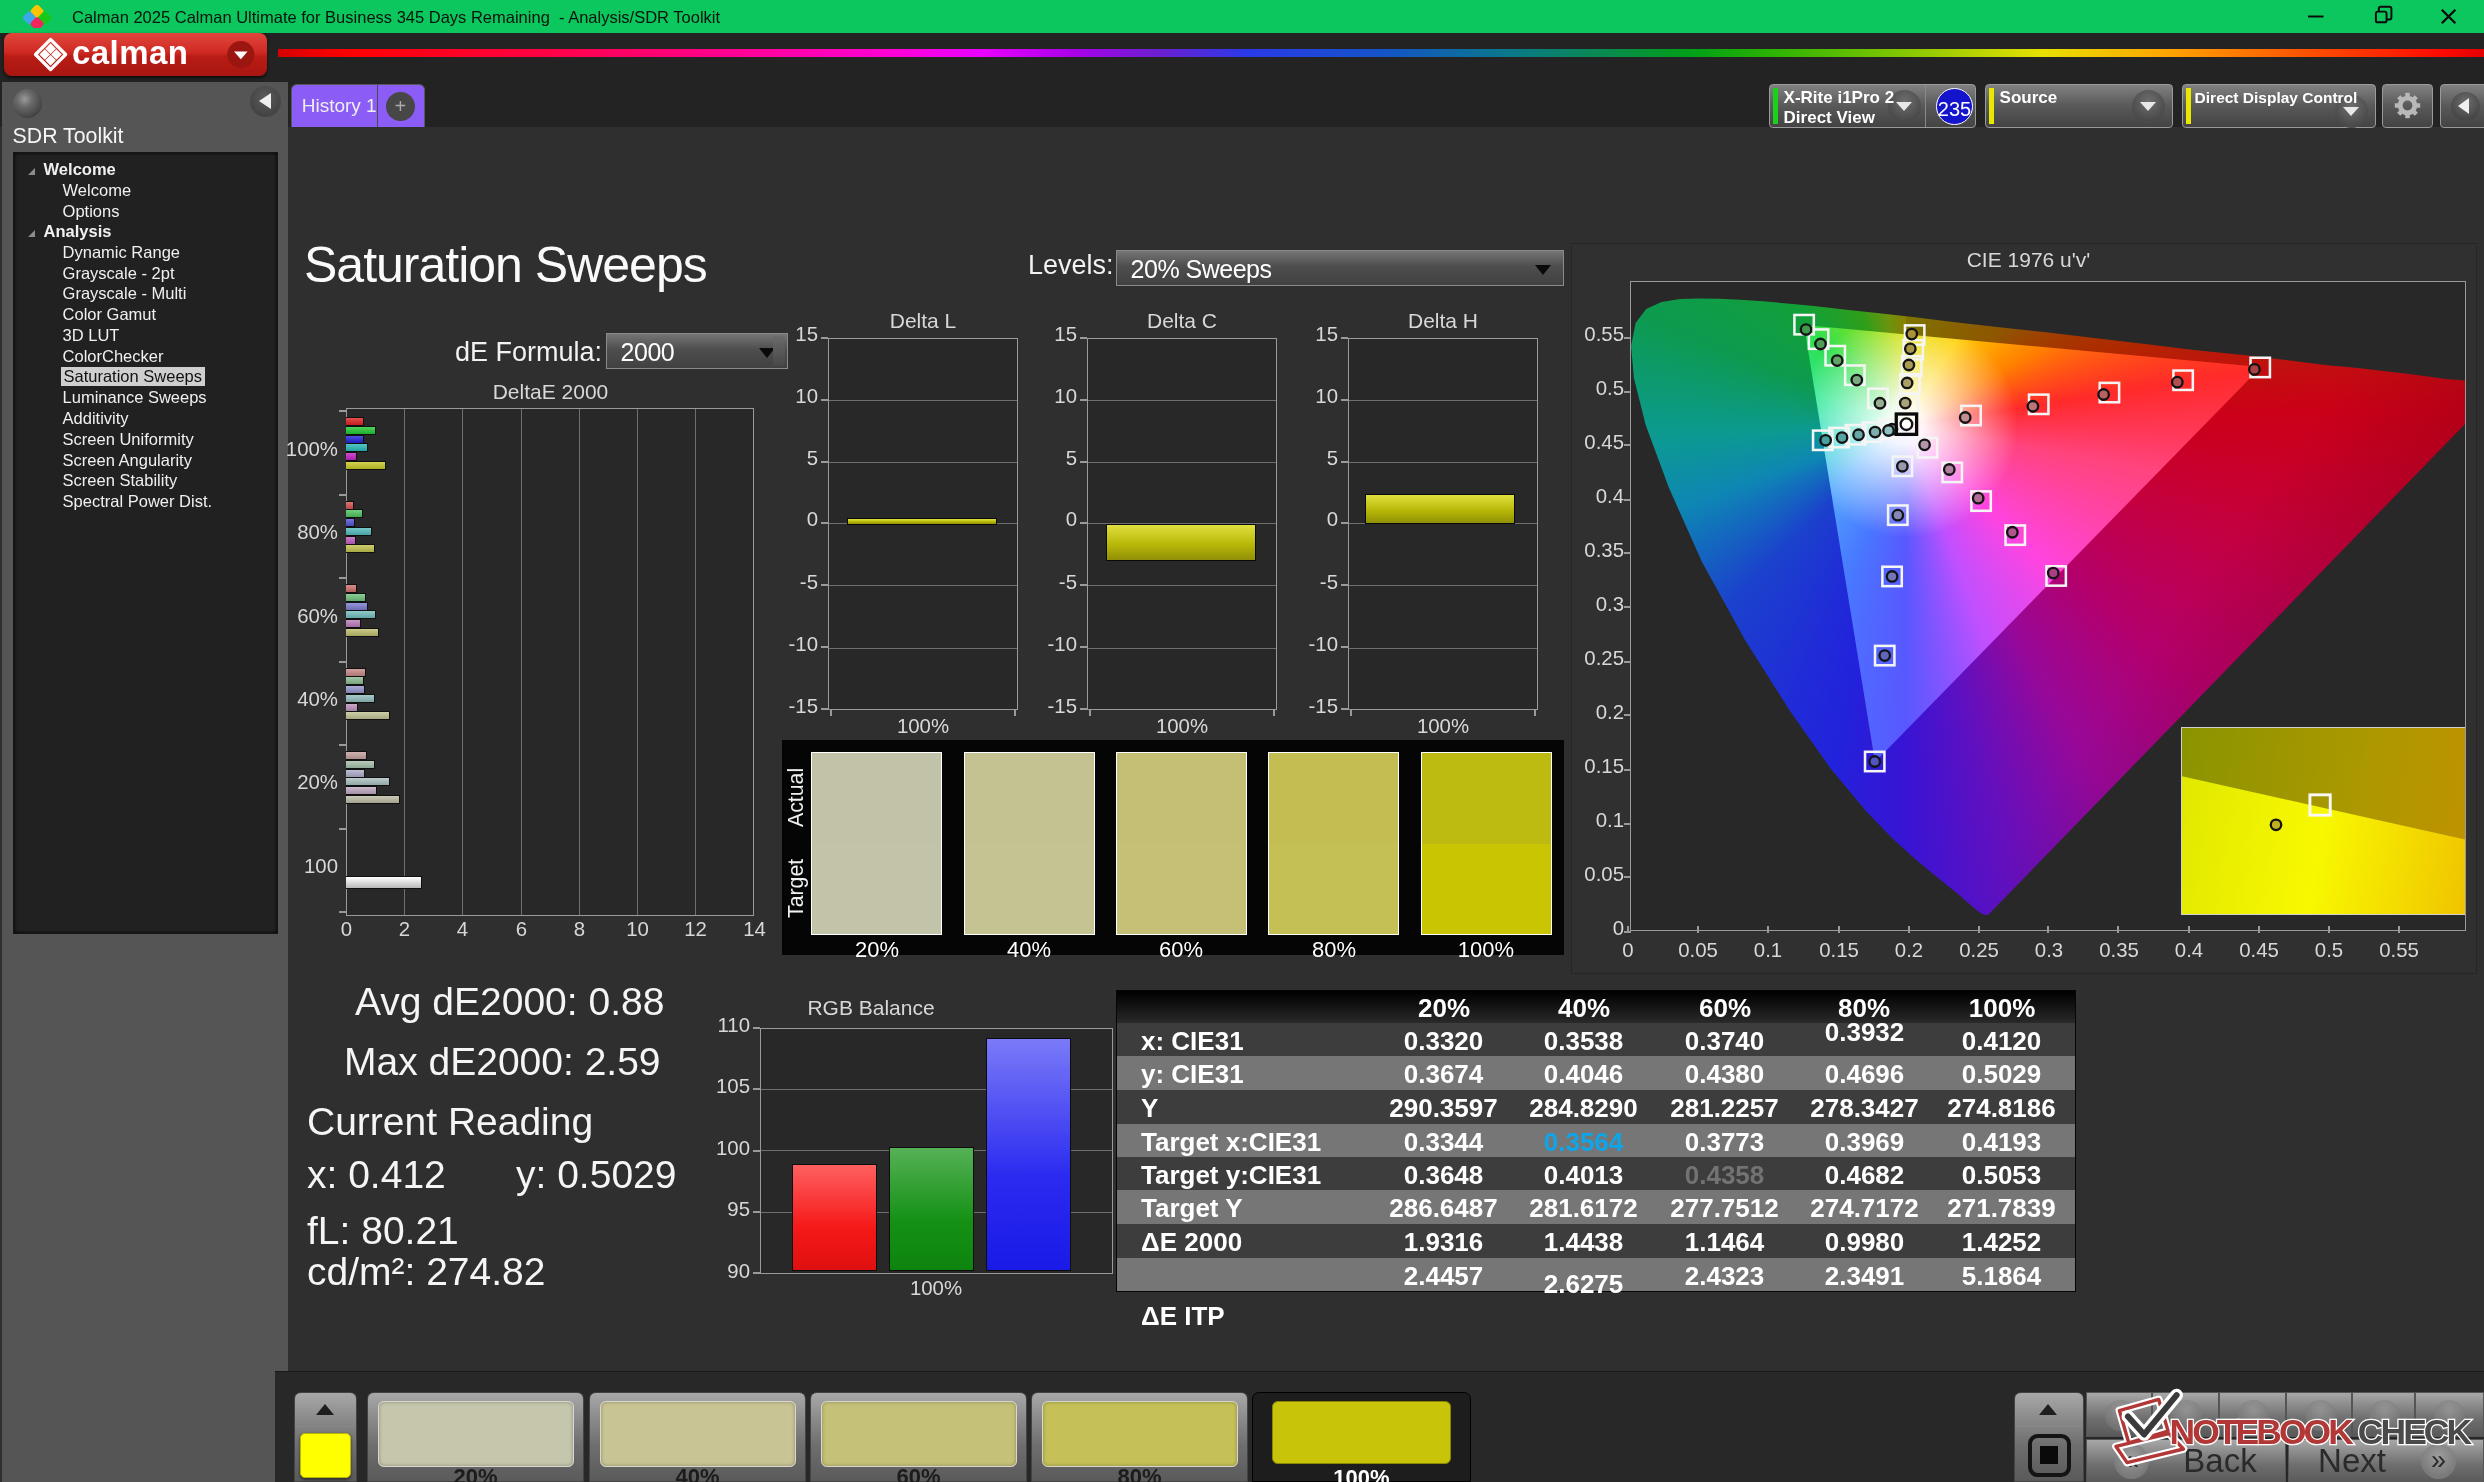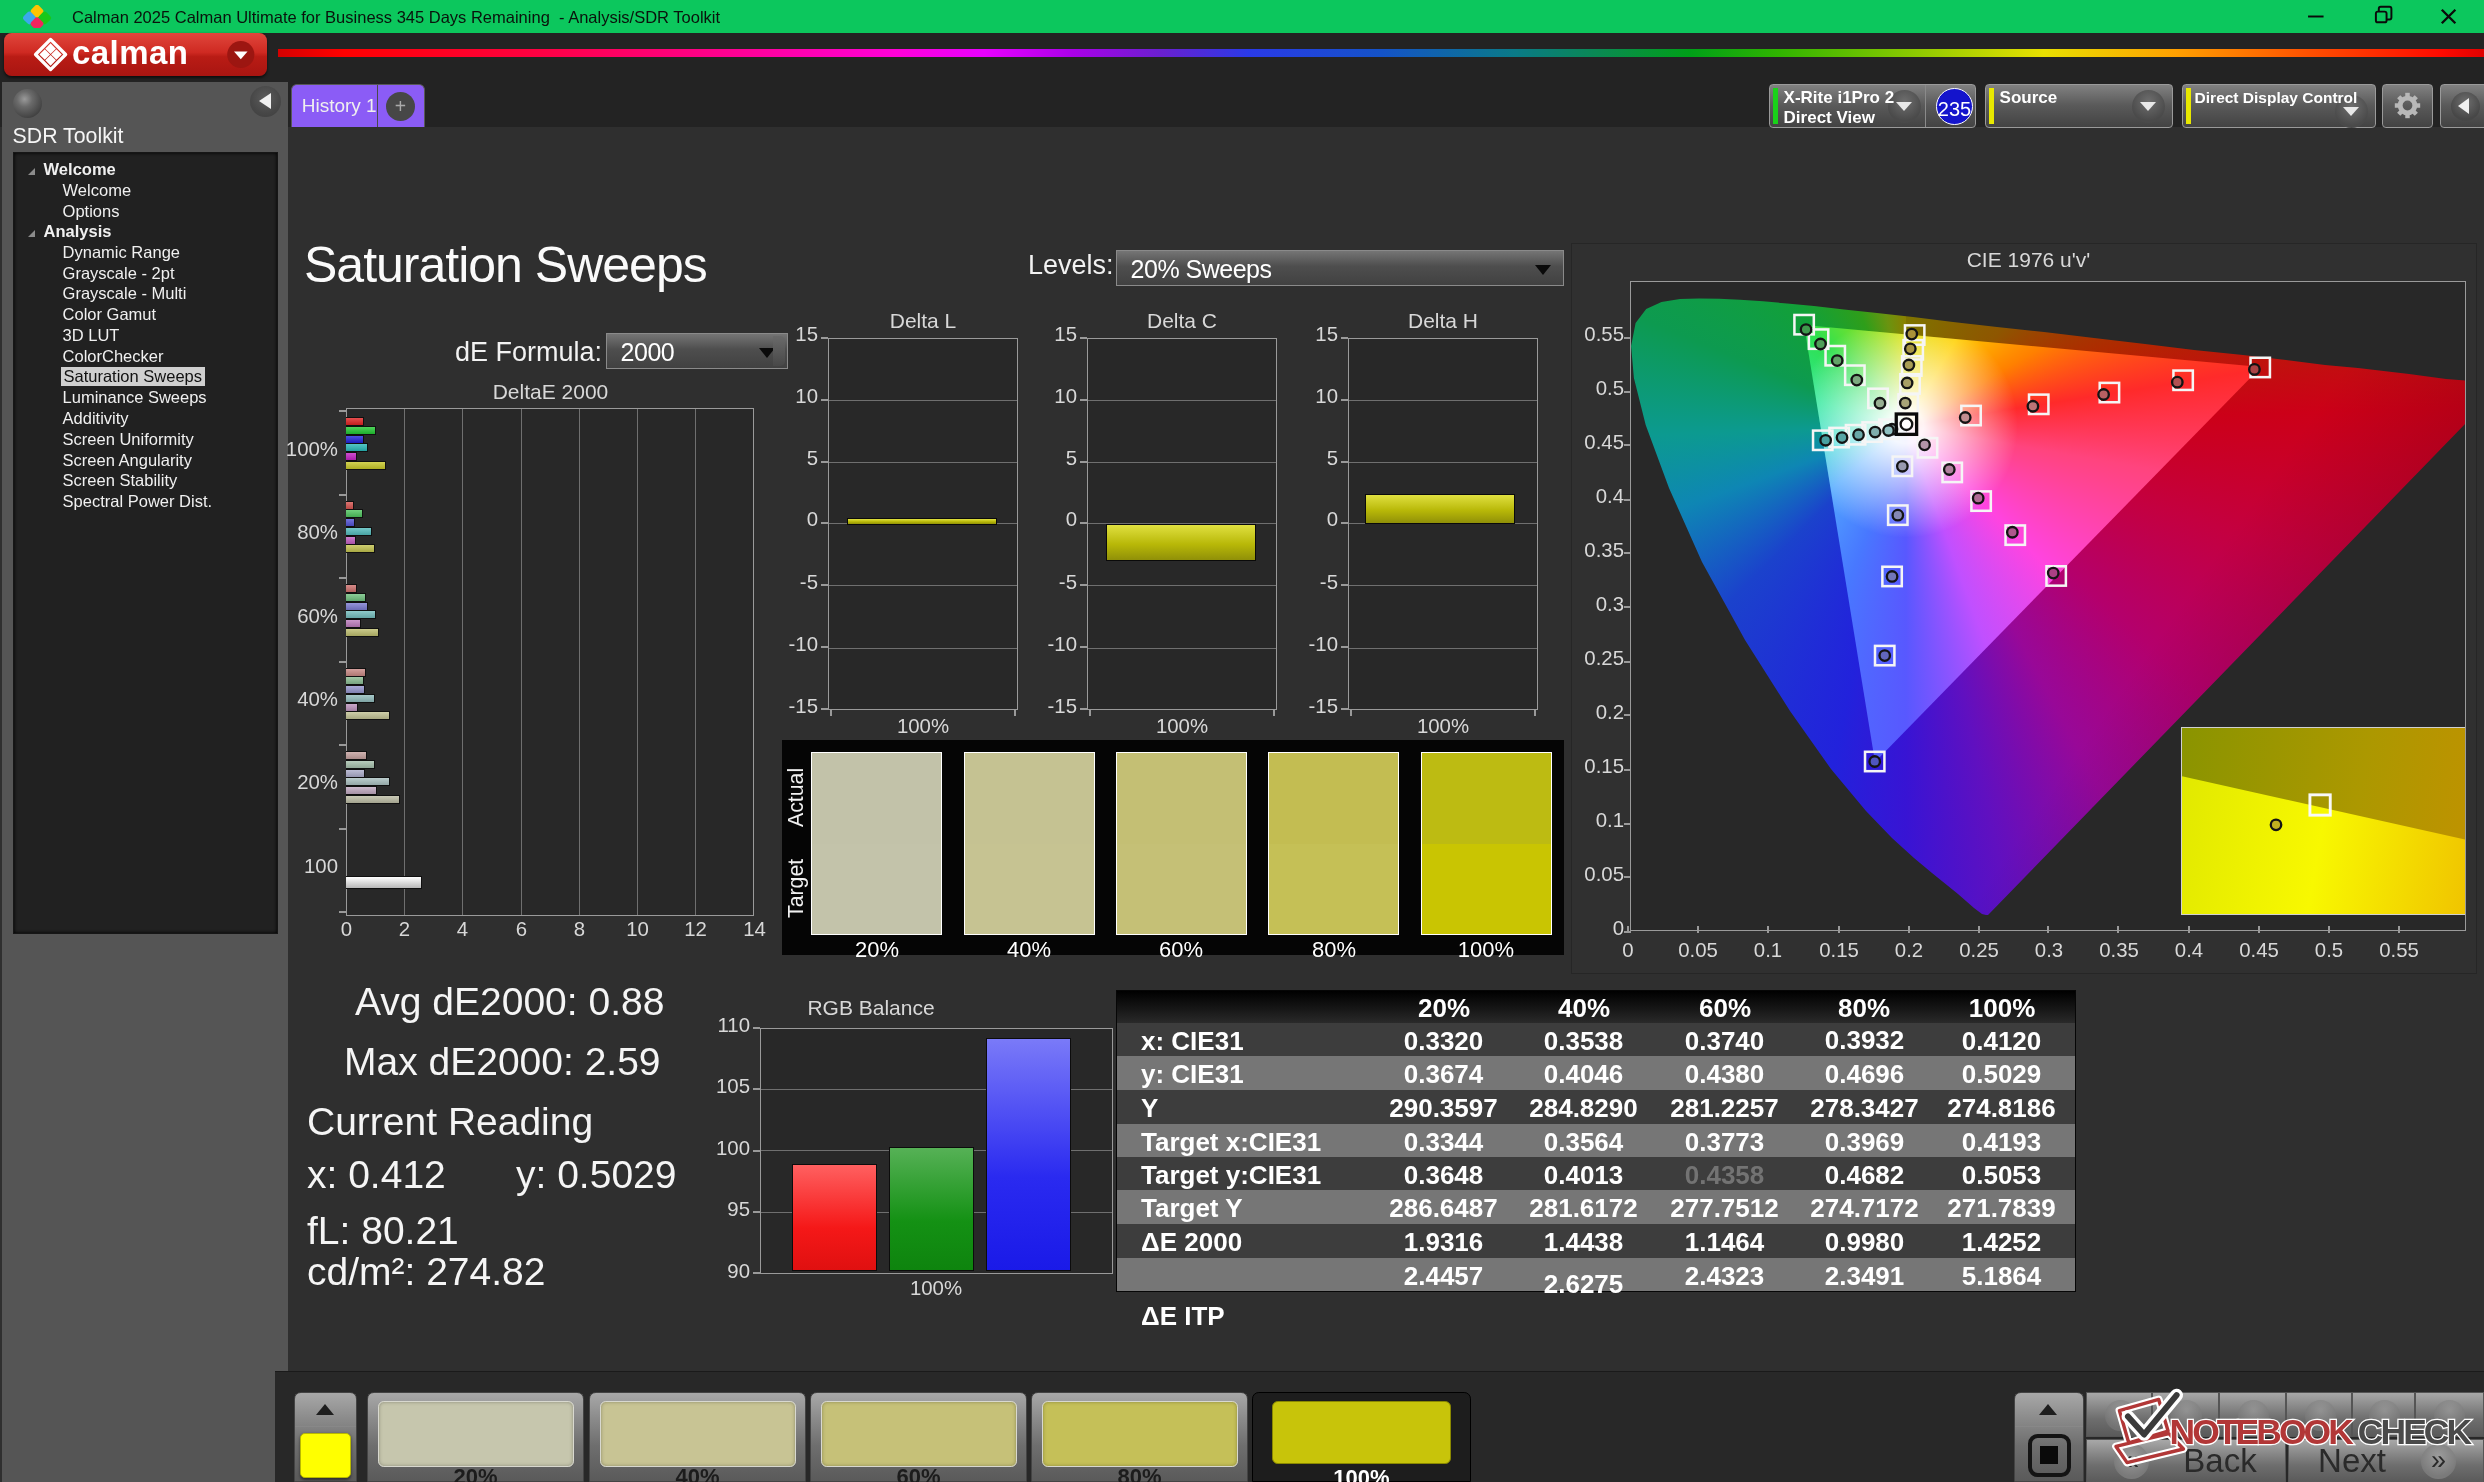--- a/index.html
+++ b/index.html
@@ -398,40 +398,40 @@
     <div style="position:absolute; left:259px; top:1.9px; width:136px; text-align:center; color:#fff; font-weight:bold; font-size:26px;">20%</div>
     <div style="position:absolute; left:399px; top:1.9px; width:136px; text-align:center; color:#fff; font-weight:bold; font-size:26px;">40%</div>
     <div style="position:absolute; left:540px; top:1.9px; width:136px; text-align:center; color:#fff; font-weight:bold; font-size:26px;">60%</div>
     <div style="position:absolute; left:679px; top:1.9px; width:136px; text-align:center; color:#fff; font-weight:bold; font-size:26px;">80%</div>
     <div style="position:absolute; left:817px; top:1.9px; width:136px; text-align:center; color:#fff; font-weight:bold; font-size:26px;">100%</div>
     <div style="position:absolute; left:0; right:0; top:32px; height:33px; background:#3d3d3d;"></div>
     <div style="position:absolute; left:24px; top:35px; color:#fff; font-weight:bold; font-size:26px;">x: CIE31</div>
     <div style="position:absolute; left:249px; top:35px; width:155px; text-align:center; color:#fff; font-weight:bold; font-size:26px;">0.3320</div>
     <div style="position:absolute; left:389px; top:35px; width:155px; text-align:center; color:#fff; font-weight:bold; font-size:26px;">0.3538</div>
     <div style="position:absolute; left:530px; top:35px; width:155px; text-align:center; color:#fff; font-weight:bold; font-size:26px;">0.3740</div>
-    <div style="position:absolute; left:670px; top:34px; width:155px; text-align:center; color:#fff; font-weight:bold; font-size:26px;">0.3932</div>
+    <div style="position:absolute; left:670px; top:26px; width:155px; text-align:center; color:#fff; font-weight:bold; font-size:26px;">0.3932</div>
     <div style="position:absolute; left:807px; top:35px; width:155px; text-align:center; color:#fff; font-weight:bold; font-size:26px;">0.4120</div>
     <div style="position:absolute; left:0; right:0; top:65px; height:34px; background:#767676;"></div>
     <div style="position:absolute; left:24px; top:68px; color:#fff; font-weight:bold; font-size:26px;">y: CIE31</div>
     <div style="position:absolute; left:249px; top:68px; width:155px; text-align:center; color:#fff; font-weight:bold; font-size:26px;">0.3674</div>
     <div style="position:absolute; left:389px; top:68px; width:155px; text-align:center; color:#fff; font-weight:bold; font-size:26px;">0.4046</div>
     <div style="position:absolute; left:530px; top:68px; width:155px; text-align:center; color:#fff; font-weight:bold; font-size:26px;">0.4380</div>
     <div style="position:absolute; left:670px; top:68px; width:155px; text-align:center; color:#fff; font-weight:bold; font-size:26px;">0.4696</div>
     <div style="position:absolute; left:807px; top:68px; width:155px; text-align:center; color:#fff; font-weight:bold; font-size:26px;">0.5029</div>
     <div style="position:absolute; left:0; right:0; top:99px; height:34px; background:#3d3d3d;"></div>
     <div style="position:absolute; left:24px; top:102px; color:#fff; font-weight:bold; font-size:26px;">Y</div>
     <div style="position:absolute; left:249px; top:102px; width:155px; text-align:center; color:#fff; font-weight:bold; font-size:26px;">290.3597</div>
     <div style="position:absolute; left:389px; top:102px; width:155px; text-align:center; color:#fff; font-weight:bold; font-size:26px;">284.8290</div>
     <div style="position:absolute; left:530px; top:102px; width:155px; text-align:center; color:#fff; font-weight:bold; font-size:26px;">281.2257</div>
     <div style="position:absolute; left:670px; top:102px; width:155px; text-align:center; color:#fff; font-weight:bold; font-size:26px;">278.3427</div>
     <div style="position:absolute; left:807px; top:102px; width:155px; text-align:center; color:#fff; font-weight:bold; font-size:26px;">274.8186</div>
     <div style="position:absolute; left:0; right:0; top:133px; height:33px; background:#767676;"></div>
     <div style="position:absolute; left:24px; top:136px; color:#fff; font-weight:bold; font-size:26px;">Target x:CIE31</div>
     <div style="position:absolute; left:249px; top:136px; width:155px; text-align:center; color:#fff; font-weight:bold; font-size:26px;">0.3344</div>
-    <div style="position:absolute; left:389px; top:136px; width:155px; text-align:center; color:#ffffff; font-weight:bold; font-size:26px;">0.3564</div>
+    <div style="position:absolute; left:389px; top:136px; width:155px; text-align:center; color:#0ea5e9; font-weight:bold; font-size:26px;">0.3564</div>
     <div style="position:absolute; left:530px; top:136px; width:155px; text-align:center; color:#fff; font-weight:bold; font-size:26px;">0.3773</div>
     <div style="position:absolute; left:670px; top:136px; width:155px; text-align:center; color:#fff; font-weight:bold; font-size:26px;">0.3969</div>
     <div style="position:absolute; left:807px; top:136px; width:155px; text-align:center; color:#fff; font-weight:bold; font-size:26px;">0.4193</div>
     <div style="position:absolute; left:0; right:0; top:166px; height:33px; background:#3d3d3d;"></div>
     <div style="position:absolute; left:24px; top:169px; color:#fff; font-weight:bold; font-size:26px;">Target y:CIE31</div>
     <div style="position:absolute; left:249px; top:169px; width:155px; text-align:center; color:#fff; font-weight:bold; font-size:26px;">0.3648</div>
     <div style="position:absolute; left:389px; top:169px; width:155px; text-align:center; color:#fff; font-weight:bold; font-size:26px;">0.4013</div>
     <div style="position:absolute; left:530px; top:169px; width:155px; text-align:center; color:#737373; font-weight:bold; font-size:26px;">0.4358</div>
     <div style="position:absolute; left:670px; top:169px; width:155px; text-align:center; color:#fff; font-weight:bold; font-size:26px;">0.4682</div>
     <div style="position:absolute; left:807px; top:169px; width:155px; text-align:center; color:#fff; font-weight:bold; font-size:26px;">0.5053</div>

